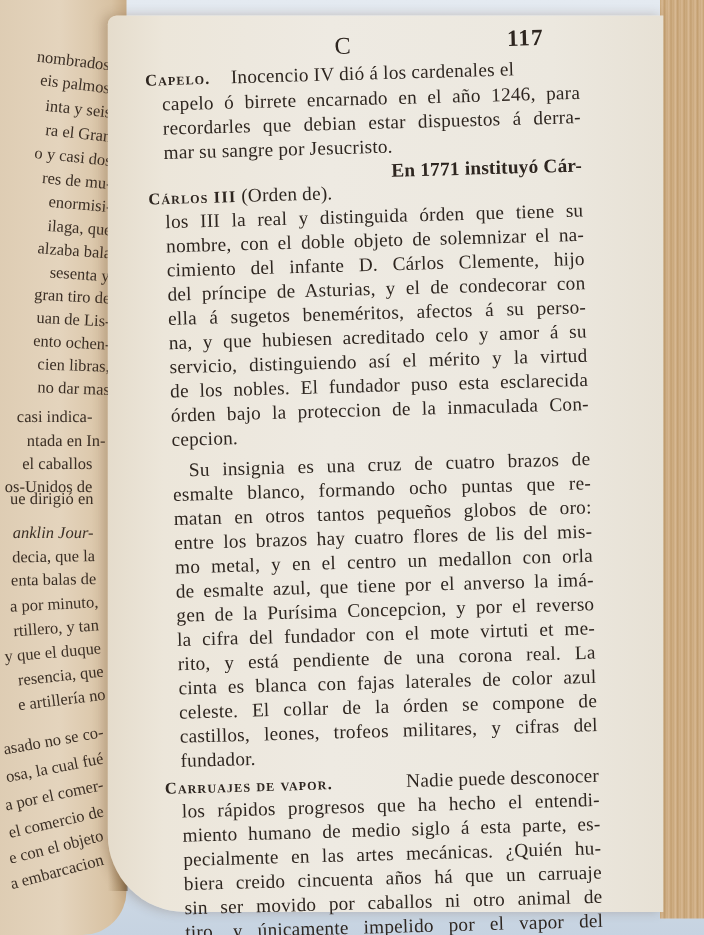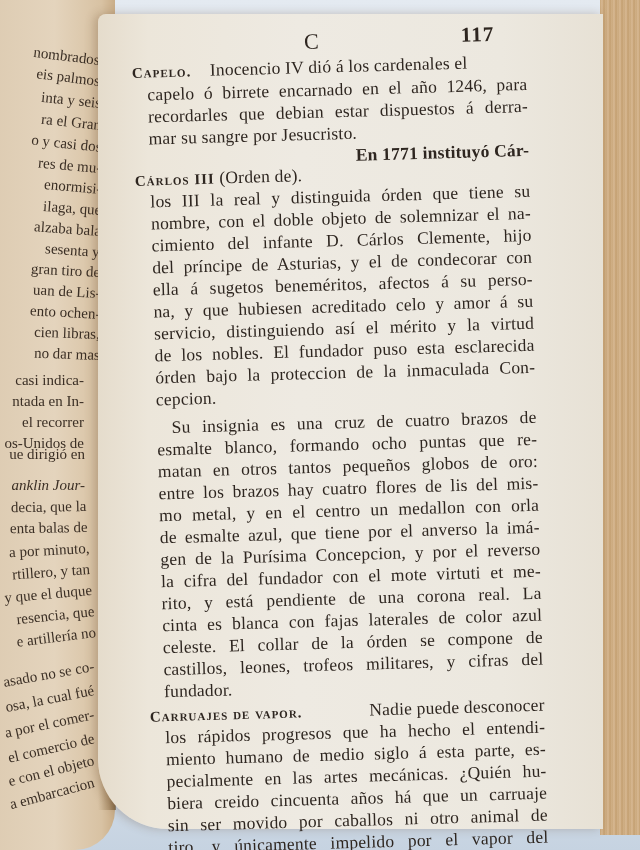--- a/index.html
+++ b/index.html
@@ -77,22 +77,22 @@
   <div class="left-line" style="top:181px;right:11px;transform:rotate(5deg)">enormisi-</div>
   <div class="left-line" style="top:202px;right:11px;transform:rotate(4deg)">ilaga, que</div>
   <div class="left-line" style="top:223px;right:11px;transform:rotate(4deg)">alzaba bala</div>
   <div class="left-line" style="top:244px;right:12px;transform:rotate(4deg)">sesenta y</div>
   <div class="left-line" style="top:264px;right:12px;transform:rotate(3deg)">gran tiro de</div>
   <div class="left-line" style="top:285px;right:12px;transform:rotate(3deg)">uan de Lis-</div>
   <div class="left-line" style="top:306px;right:12px;transform:rotate(3deg)">ento ochen-</div>
   <div class="left-line" style="top:326px;right:12px;transform:rotate(2deg)">cien libras,</div>
   <div class="left-line" style="top:347px;right:12px;transform:rotate(2deg)">no dar mas</div>
   <div class="left-line" style="top:372px;right:28px">casi indica-</div>
-  <div class="left-line" style="top:393px;right:28px">ntada en In-</div>
-  <div class="left-line" style="top:414px;right:28px">el recorrer</div>
+  <div class="left-line" style="top:393px;right:16px">ntada en In-</div>
+  <div class="left-line" style="top:414px;right:28px">el caballos</div>
   <div class="left-line" style="top:435px;right:28px">os-Unidos de</div>
   <div class="left-line" style="top:446px;right:27px">ue dirigió en</div>
   <div class="left-line it" style="top:477px;right:27px">anklin Jour-</div>
   <div class="left-line" style="top:498px;right:26px;transform:rotate(-1deg)">decia, que la</div>
   <div class="left-line" style="top:519px;right:25px;transform:rotate(-1deg)">enta balas de</div>
   <div class="left-line" style="top:540px;right:23px;transform:rotate(-3deg)">a por minuto,</div>
   <div class="left-line" style="top:561px;right:22px;transform:rotate(-4deg)">rtillero, y tan</div>
   <div class="left-line" style="top:582px;right:20px;transform:rotate(-5deg)">y que el duque</div>
   <div class="left-line" style="top:603px;right:18px;transform:rotate(-6deg)">resencia, que</div>
   <div class="left-line" style="top:624px;right:16px;transform:rotate(-7deg)">e artillería no</div>

